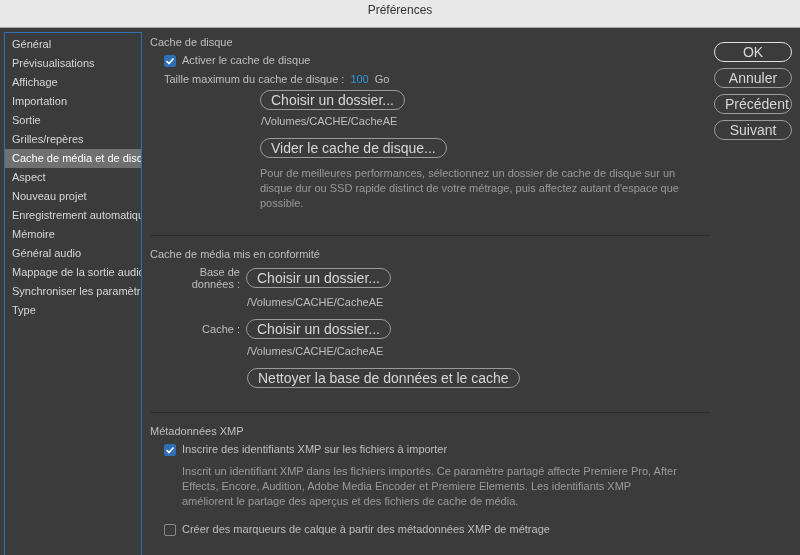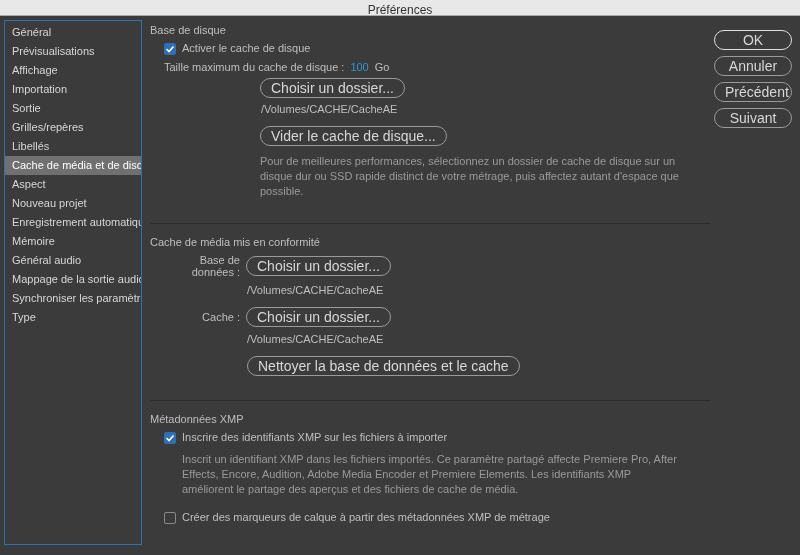--- a/index.html
+++ b/index.html
@@ -6,21 +6,21 @@
   body {
     font-family: -apple-system, "Helvetica Neue", Arial, sans-serif;
     font-size: 11px;
     background: #3b3b3b;
     color: #d7d7d7;
     width: 800px;
     height: 555px;
     overflow: hidden;
   }
   .titlebar {
-    height: 16px;
+    height: 28px;
     background: #e8e8e8;
     color: #333;
     text-align: center;
     line-height: 20px;
     font-size: 12px;
     border-bottom: 1px solid #aaa;
   }
   .container {
     display: flex;
     height: 533px;
@@ -158,36 +158,35 @@
 
 <div class="container">
 
   <div class="sidebar" id="sidebar">
       <div class="sidebar-item"><span>Général</span></div>
       <div class="sidebar-item"><span>Prévisualisations</span></div>
       <div class="sidebar-item"><span>Affichage</span></div>
       <div class="sidebar-item"><span>Importation</span></div>
       <div class="sidebar-item"><span>Sortie</span></div>
       <div class="sidebar-item"><span>Grilles/repères</span></div>
-      <div class="sidebar-item"><span>Libellés</span></div>
       <div class="sidebar-item selected"><span>Cache de média et de disque</span></div>
       <div class="sidebar-item"><span>Aspect</span></div>
       <div class="sidebar-item"><span>Nouveau projet</span></div>
       <div class="sidebar-item"><span>Enregistrement automatique</span></div>
       <div class="sidebar-item"><span>Mémoire</span></div>
       <div class="sidebar-item"><span>Général audio</span></div>
       <div class="sidebar-item"><span>Mappage de la sortie audio</span></div>
       <div class="sidebar-item"><span>Synchroniser les paramètres</span></div>
       <div class="sidebar-item"><span>Type</span></div>
     </div>
 
   <div class="main">
 
     <div class="section">
-      <div class="section-title">Base de disque</div>
+      <div class="section-title">Cache de disque</div>
       <div class="indent">
         <div class="checkbox-row">
           <span class="checkbox checked">
             <svg viewBox="0 0 10 10">
                 <polyline points="1.5,5 4,7.5 8.5,2.5" stroke="#fff" stroke-width="1.6" fill="none"></polyline>
               </svg>
           </span>
           <span>Activer le cache de disque</span>
         </div>
         <div class="row-line">

